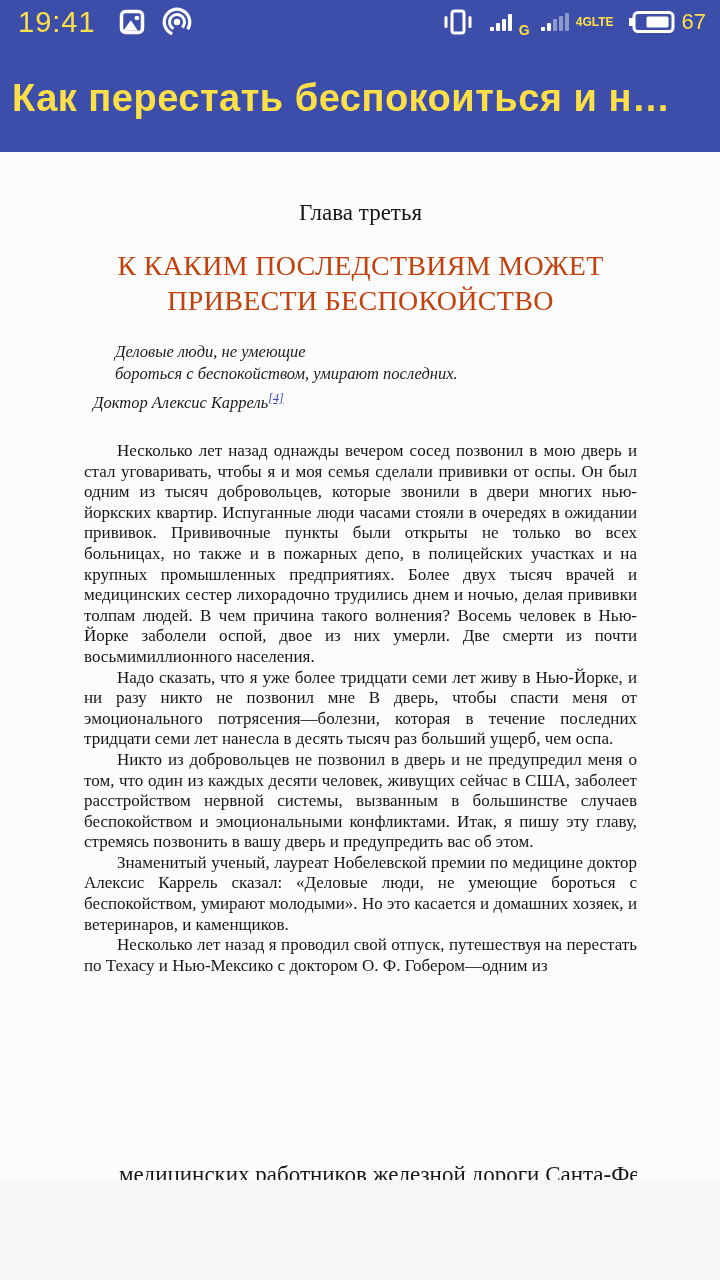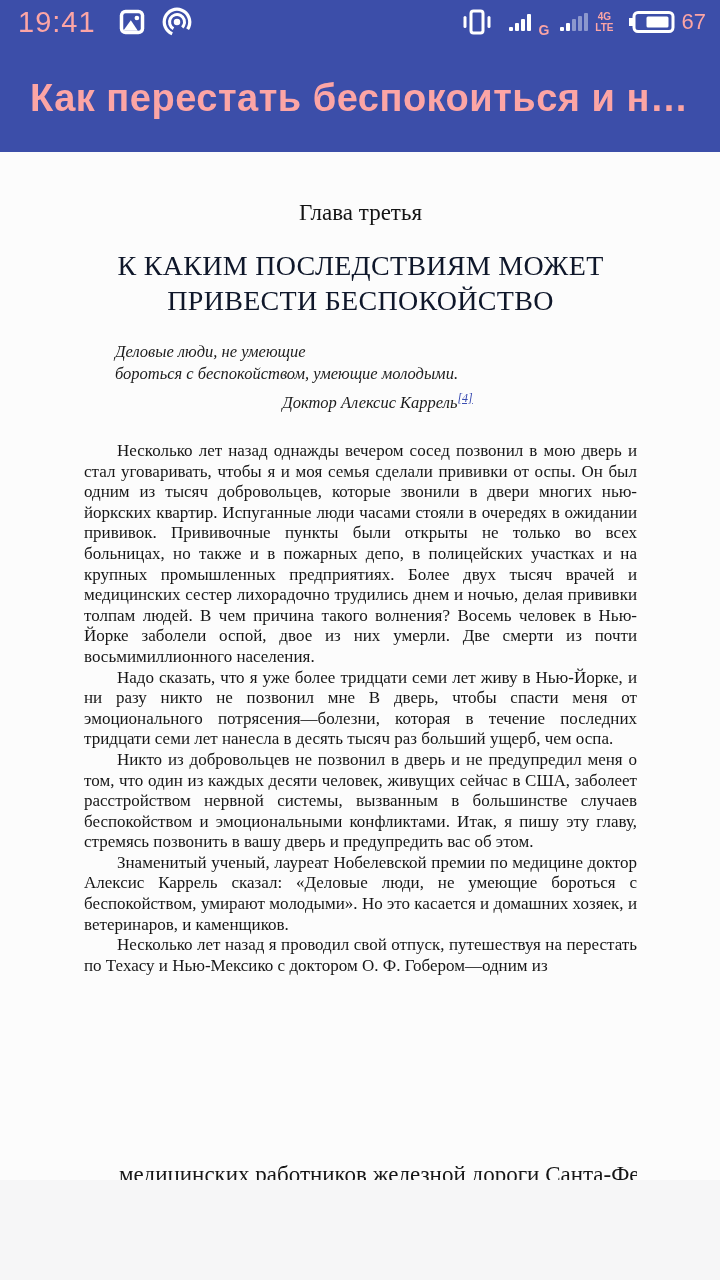--- a/index.html
+++ b/index.html
@@ -3,62 +3,62 @@
 <meta charset="utf-8">
 <style>
   html,body{margin:0;padding:0;}
   body{
     width:720px;height:1280px;overflow:hidden;position:relative;
     background:#fcfcfc;font-family:"Liberation Sans",sans-serif;
   }
   
   .header{
     position:absolute;top:0;left:0;width:720px;height:152px;
-    background:#3c4ea9;color:#fca5a5;
+    background:#3c4ea9;color:#fde047;
   }
   .status-row{
     height:44px;display:flex;align-items:center;padding:0 10px;box-sizing:border-box;
   }
   .time{font-size:29px;font-weight:400;margin-left:8px;letter-spacing:1px;}
   .sicon{display:block;}
   .gallery{margin-left:22px;}
   .hotspot{margin-left:16px;}
   .spacer{flex:1;}
   .vibrate{margin-right:14px;}
   .simlabel{font-size:14px;font-weight:700;align-self:flex-end;margin:0 10px 6px 3px;}
-  .ratelabel{display:flex;flex-direction:column;justify-content:center;
-    font-size:10px;font-weight:700;line-height:11px;margin:0 8px 0 4px;text-align:center;}
+  .ratelabel{display:flex;justify-content:center;
+    font-size:12px;font-weight:700;line-height:11px;margin:0 8px 0 4px;text-align:center;}
   .batt{margin:0 6px;}
   .battnum{font-size:22px;font-weight:400;margin-right:4px;}
   .title-row{
-    height:108px;display:flex;align-items:center;padding:0 30px;box-sizing:border-box;
+    height:108px;display:flex;align-items:center;padding:0 12px;box-sizing:border-box;
   }
   .app-title{
     font-size:38px;font-weight:700;letter-spacing:.5px;
     white-space:nowrap;overflow:hidden;width:100%;
   }
   
   .page{
     position:absolute;top:152px;left:0;width:720px;height:1028px;
     background:#fcfcfc;color:#1b1b1b;overflow:hidden;
     font-family:"Liberation Serif",serif;
   }
   .content{margin:0 83px 0 84px;}
   .chapter-label{
     margin-top:48px;text-align:center;font-size:23px;color:#141414;
   }
   .chapter-title{
     margin-top:22px;text-align:center;font-size:28px;line-height:35px;
-    color:#0f172a;letter-spacing:.3px;
+    color:#c2410c;letter-spacing:.3px;
   }
   .epigraph{
     margin-top:23px;margin-left:31px;font-style:italic;font-size:16.5px;line-height:21.5px;
   }
   .epigraph-author{
-    margin-top:9px;margin-left:34px;font-style:italic;font-size:16.5px;text-align:center;
+    margin-top:9px;margin-left:9px;font-style:italic;font-size:16.5px;
   }
   .footnote-link{
     color:#3a4cb1;text-decoration:underline;font-size:12px;
     vertical-align:super;line-height:0;font-style:italic;
   }
   .bodytext p{
     margin:0;font-size:17px;line-height:20.6px;text-align:justify;
     text-indent:33px;color:#161616;
   }
   .bodytext p:first-child{margin-top:28px;}
@@ -135,21 +135,21 @@
   </div>
 </div>
 
 <div class="page">
   <div class="content">
     <div class="chapter-label">Глава третья</div>
     <div class="chapter-title">К КАКИМ ПОСЛЕДСТВИЯМ МОЖЕТ ПРИВЕСТИ БЕСПОКОЙСТВО</div>
 
     <div class="epigraph">
       <span>Деловые люди, не умеющие</span><br>
-      <span>бороться с беспокойством, умеющие молодыми.</span>
+      <span>бороться с беспокойством, умирают последних.</span>
     </div>
 
     <div class="epigraph-author"><span>Доктор Алексис Каррель</span><a class="footnote-link">[4]</a>
     </div>
 
     <div class="bodytext">
       <p>Несколько лет назад однажды вечером сосед позвонил в мою дверь и стал уговаривать, чтобы я и моя семья сделали прививки от оспы. Он был одним из тысяч добровольцев, которые звонили в двери многих нью-йоркских квартир. Испуганные люди часами стояли в очередях в ожидании прививок. Прививочные пункты были открыты не только во всех больницах, но также и в пожарных депо, в полицейских участках и на крупных промышленных предприятиях. Более двух тысяч врачей и медицинских сестер лихорадочно трудились днем и ночью, делая прививки толпам людей. В чем причина такого волнения? Восемь человек в Нью-Йорке заболели оспой, двое из них умерли. Две смерти из почти восьмимиллионного населения.</p>
       <p>Надо сказать, что я уже более тридцати семи лет живу в Нью-Йорке, и ни разу никто не позвонил мне В дверь, чтобы спасти меня от эмоционального потрясения—болезни, которая в течение последних тридцати семи лет нанесла в десять тысяч раз больший ущерб, чем оспа.</p>
       <p>Никто из добровольцев не позвонил в дверь и не предупредил меня о том, что один из каждых десяти человек, живущих сейчас в США, заболеет расстройством нервной системы, вызванным в большинстве случаев беспокойством и эмоциональными конфликтами. Итак, я пишу эту главу, стремясь позвонить в вашу дверь и предупредить вас об этом.</p>
       <p>Знаменитый ученый, лауреат Нобелевской премии по медицине доктор Алексис Каррель сказал: «Деловые люди, не умеющие бороться с беспокойством, умирают молодыми». Но это касается и домашних хозяек, и ветеринаров, и каменщиков.</p>

